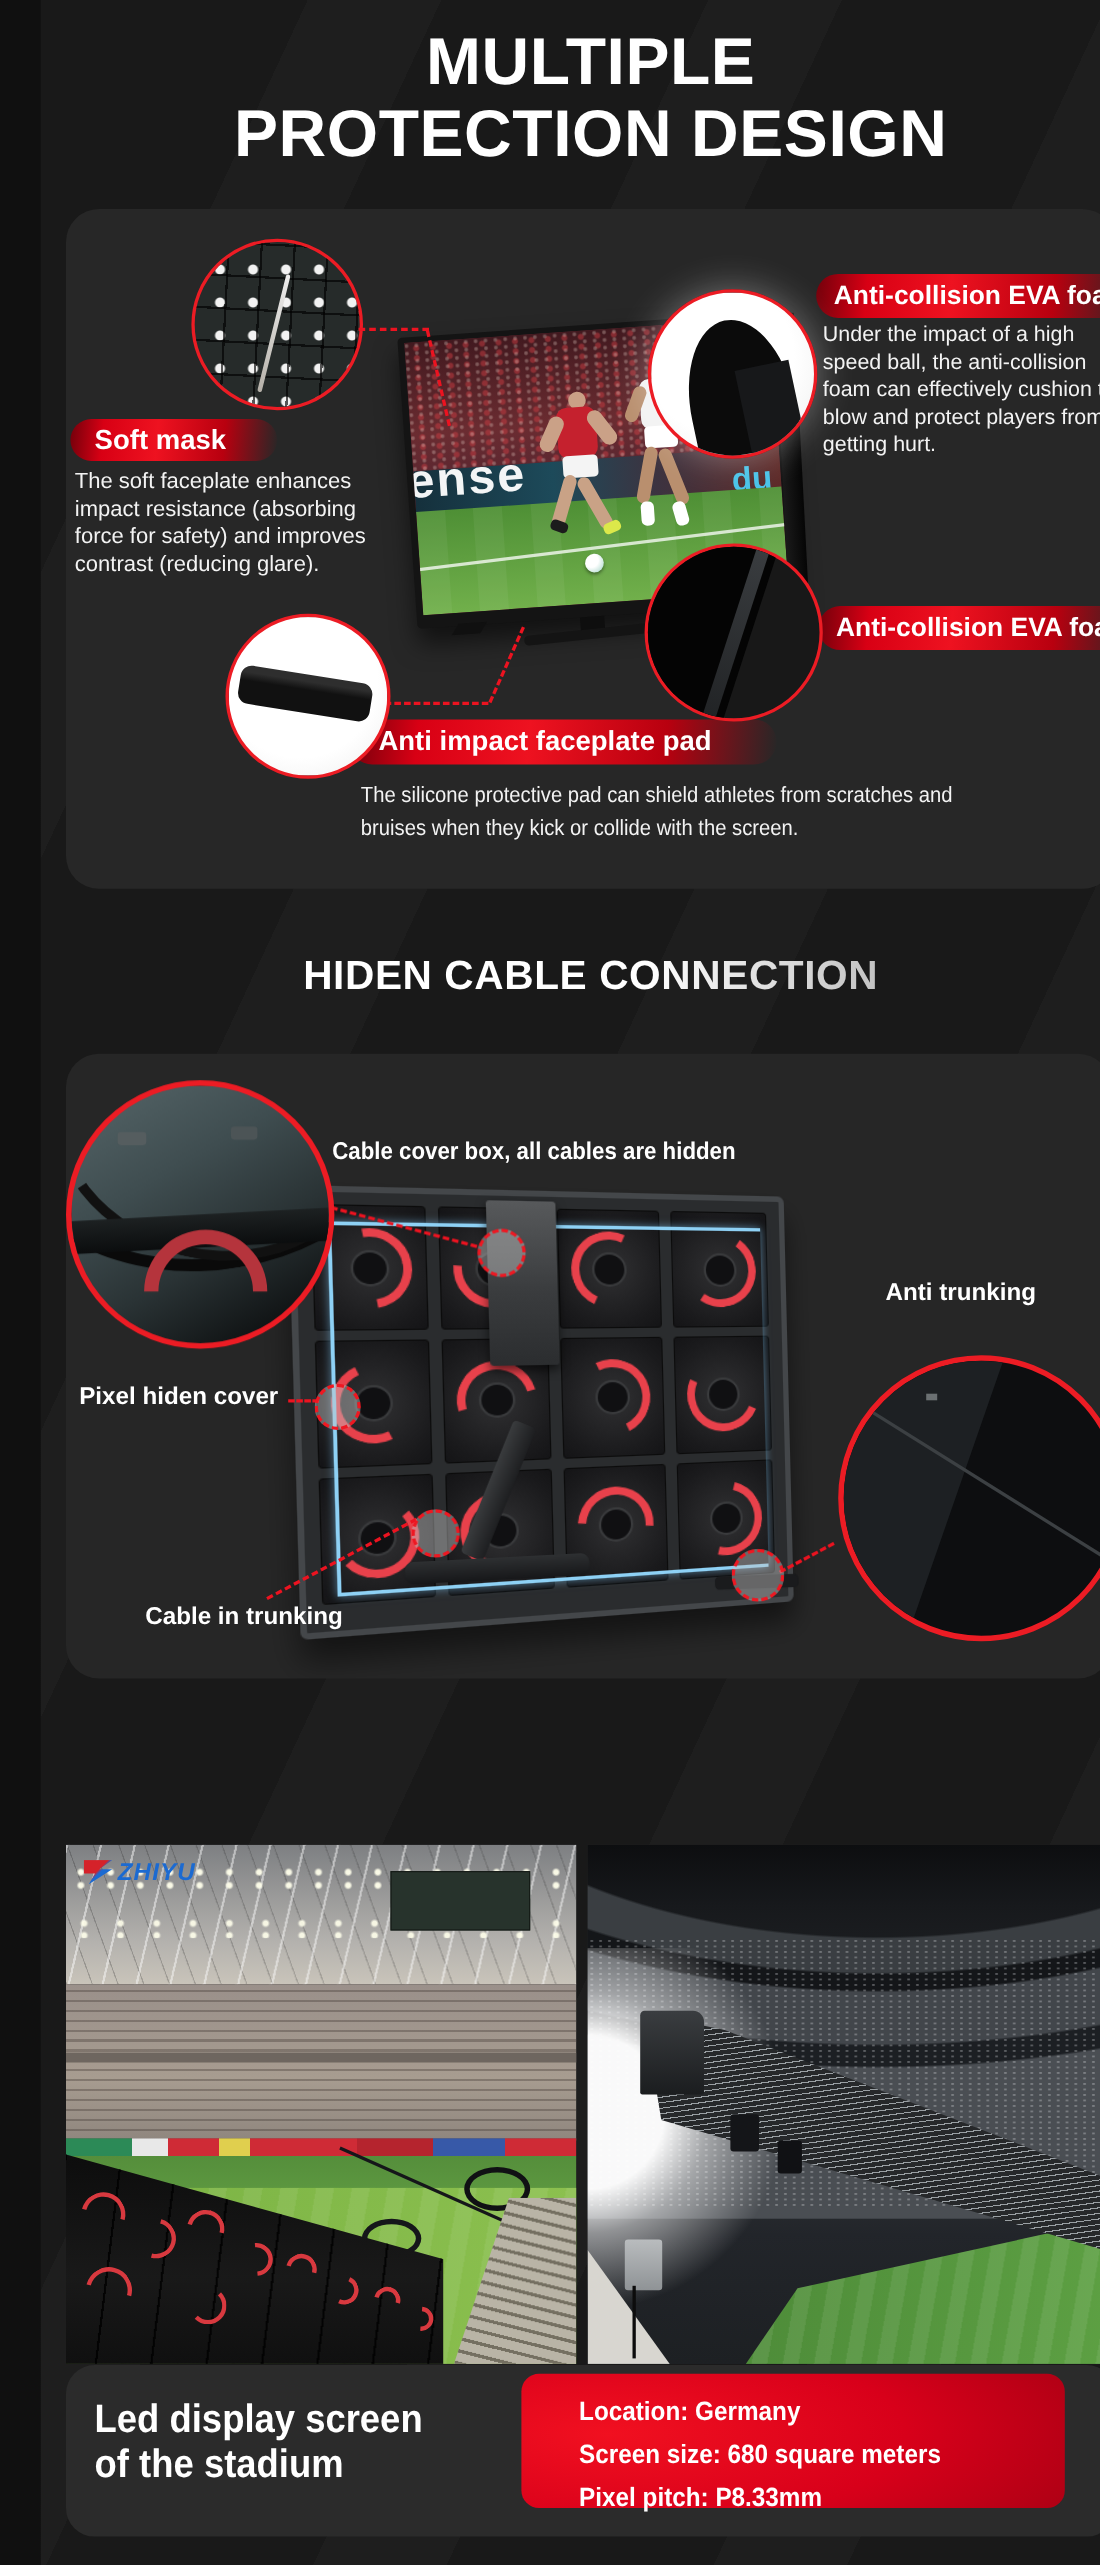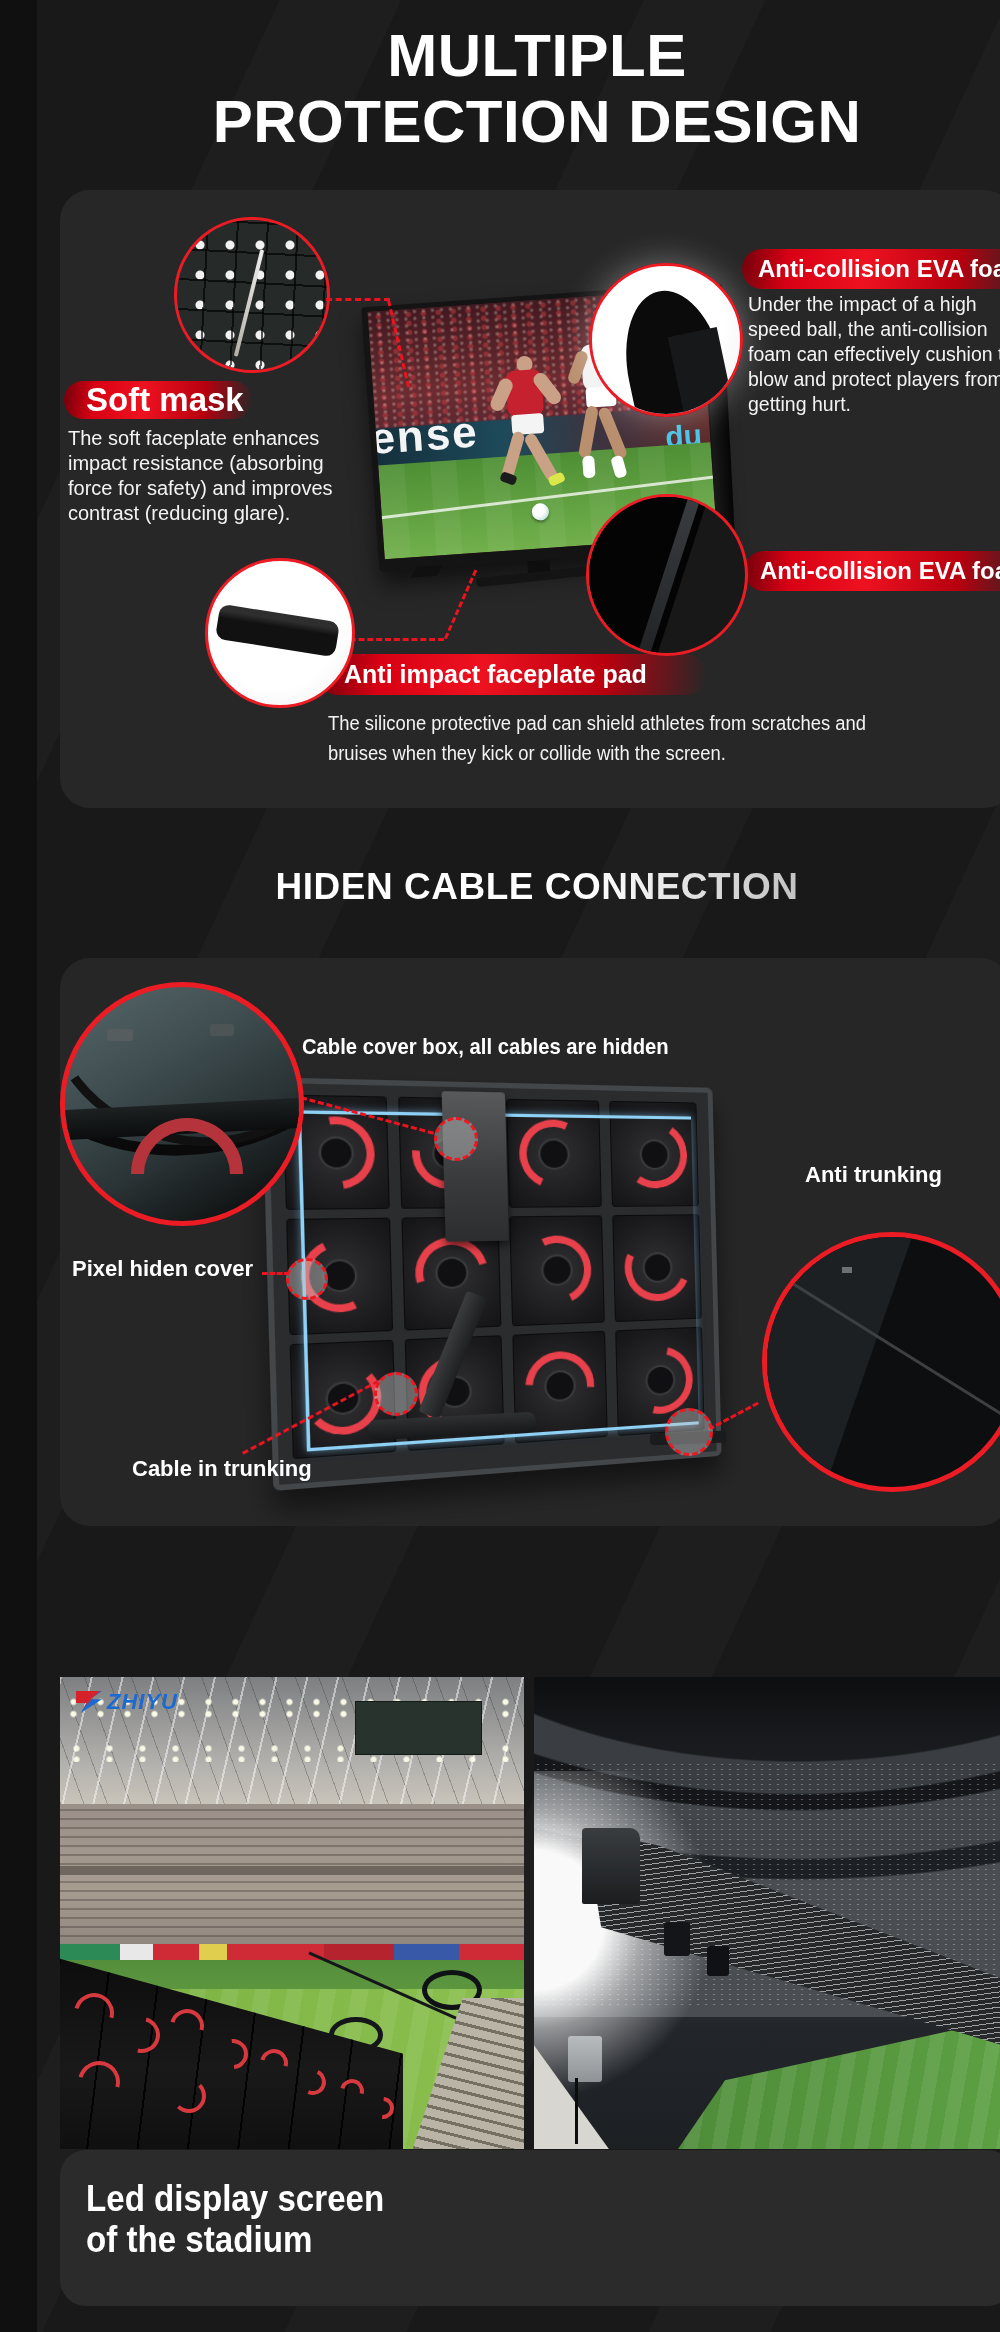--- a/index.html
+++ b/index.html
@@ -143,21 +143,21 @@
       <div style="position:absolute;left:46%;top:-10%;width:8%;height:130%;background:linear-gradient(180deg,#3c3f42,#1d1f21);transform:rotate(18deg);"></div>
     </div>
 
     <div class="bubble" style="left:145px;top:368px;width:144px;height:144px;background:radial-gradient(circle at 45% 40%,#ffffff 60%,#ededed);z-index:6;">
       <div style="position:absolute;left:6%;top:36%;width:84%;height:24%;background:linear-gradient(180deg,#2e2e2e 18%,#111 40%);border-radius:10px;transform:rotate(9deg);"></div>
     </div>
 
     <div class="dash" style="left:272px;top:448px;width:112px;"></div>
     <div class="dash" style="left:384px;top:448px;width:75px;transform:rotate(-66deg);"></div>
 
-    <div class="pill" style="left:4px;top:191px;width:166px;height:38px;font-size:33px;line-height:38px;padding-left:22px;">Soft mask</div>
+    <div class="pill" style="left:4px;top:191px;width:166px;height:38px;font-size:25px;line-height:38px;padding-left:22px;">Soft mask</div>
     <div class="para" style="left:8px;top:236px;width:302px;">The soft faceplate enhances impact resistance (absorbing force for safety) and improves contrast (reducing glare).</div>
 
     <div class="pill" style="left:682px;top:59px;width:275px;height:40px;font-size:24px;line-height:40px;padding-left:16px;">Anti-collision EVA foam</div>
     <div class="para" style="left:688px;top:102px;width:280px;font-size:19.5px;">Under the impact of a high speed ball, the anti-collision foam can effectively cushion the blow and protect players from getting hurt.</div>
 
     <div class="pill" style="left:684px;top:361px;width:273px;height:40px;font-size:24px;line-height:40px;padding-left:16px;">Anti-collision EVA foam</div>
 
     <div class="pill" style="left:258px;top:464px;width:362px;height:41px;font-size:25px;line-height:41px;padding-left:26px;">Anti impact faceplate pad</div>
     <div class="para cond" style="left:268px;top:518px;width:600px;line-height:30px;">The silicone protective pad can shield athletes from scratches and bruises when they kick or collide with the screen.</div>
   </div>
@@ -308,15 +308,20 @@
     <div class="abs" style="left:36%;top:57%;width:22px;height:30px;background:#101114;border-radius:3px;"></div>
     <div class="abs" style="left:7%;top:76%;width:34px;height:46px;background:linear-gradient(#b9bcbe,#8f9396);border-radius:3px;"></div>
     <div class="abs" style="left:8.5%;top:85%;width:3px;height:14%;background:#0c0c0c;"></div>
   </div>
 
   <div class="card" style="left:23px;top:2150px;width:954px;height:156px;background:#2b2b2b;border-radius:26px;">
     <div class="abs cond" style="left:26px;top:28px;">
       <div class="capline">Led display screen</div>
       <div class="capline">of the stadium</div>
     </div>
+    <div id="infoBox">
+      <div class="line pad cond">Location: Germany</div>
+      <div class="line cond">Screen size: 680 square meters</div>
+      <div class="line cond">Pixel pitch: P8.33mm</div>
+    </div>
   </div>
 
 </div>
 
 </body></html>

